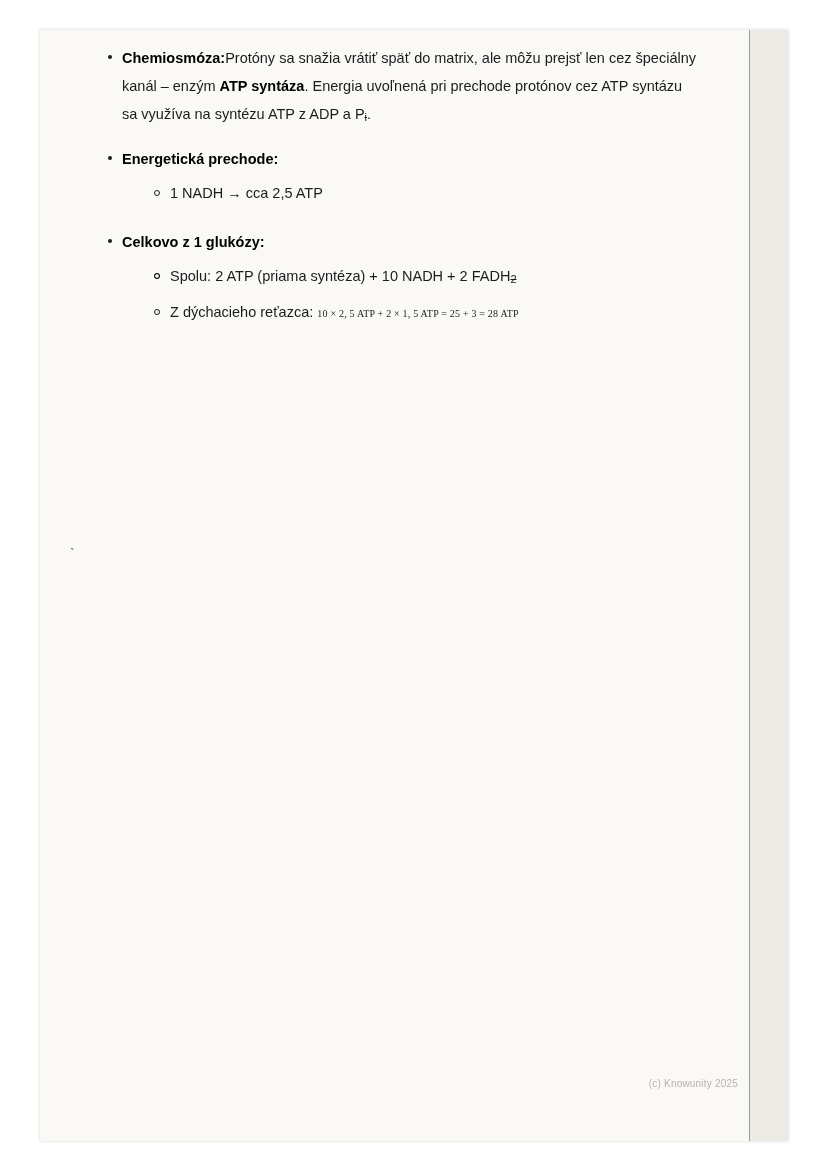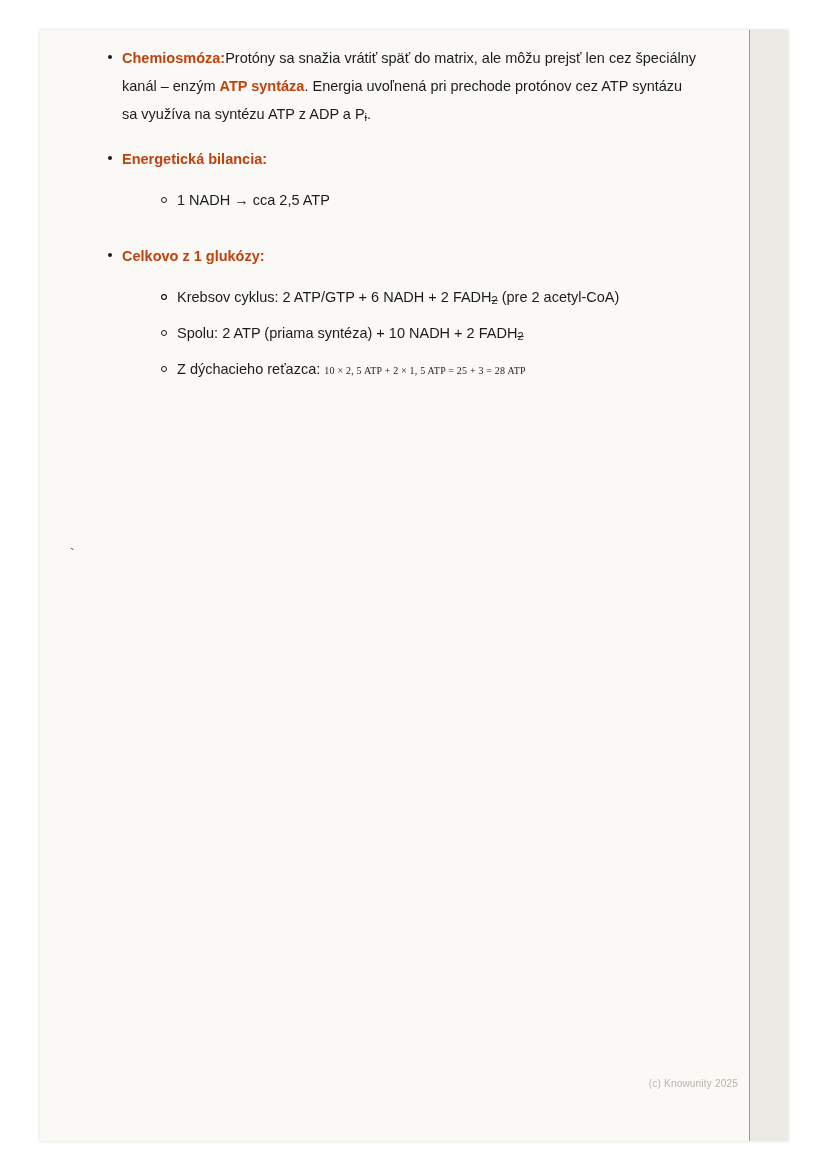--- a/index.html
+++ b/index.html
@@ -83,29 +83,29 @@
     left: 6px;
     top: 13px;
     width: 4px;
     height: 4px;
     border-radius: 50%;
     border: 1px solid #1c1c1e;
     background: transparent;
   }
   ul.lvl2 {
     list-style: none;
-    margin: 11px;
+    margin: 4px;
     padding: 0 0 0 22px;
   }
   .para {
     color: #1c1c1e;
     font-size: 14.5px;
     line-height: 28px;
   }
-  b, strong { font-weight: bold; color: #c2410c; }
+  b, strong { font-weight: bold; color: #000000; }
   .math {
     font-family: "Liberation Serif", serif;
     font-size: 10px;
     letter-spacing: 0.2px;
   }
   .sub-strike {
     text-decoration: line-through;
   }
   .tick {
     position: absolute;
@@ -144,45 +144,41 @@
 
         <li class="b1">
           <span class="dot"></span>
           <span class="para"><b>Chemiosmóza:</b><span>Protóny sa snažia vrátiť späť do matrix, ale môžu prejsť len cez špeciálny kanál – enzým </span><b>ATP syntáza</b><span>. Energia uvoľnená pri prechode protónov cez ATP syntázu sa využíva na syntézu ATP z ADP a P</span><span class="pi-sub sub-strike">i</span><span>.</span></span>
         </li>
 
         <li style="list-style:none;height:14px;"></li>
 
         <li class="b1">
           <span class="dot"></span>
-          <b>Energetická bilancia:</b>
+          <b>Energetická prechode:</b>
           <ul class="lvl2">
             <li class="b2">
               <span class="ring"></span>
               <span>1 NADH → cca 2,5 ATP</span>
             </li>
           </ul>
         </li>
 
         <li style="list-style:none;height:14px;"></li>
 
         <li class="b1">
           <span class="dot"></span>
           <b>Celkovo z 1 glukózy:</b>
           <ul class="lvl2">
 
             <li class="b2">
               <span class="ring"></span>
             </li>
 
 
-            <li class="b2">
-              <span class="ring"></span>
-              <span>Krebsov cyklus: 2 ATP/GTP + 6 NADH + 2 FADH</span><span class="pi-sub sub-strike">2</span><span> (pre 2 acetyl-CoA)</span>
-            </li>
 
             <li class="b2">
               <span class="ring"></span>
               <span>Spolu: 2 ATP (priama syntéza) + 10 NADH + 2 FADH</span><span class="pi-sub sub-strike">2</span>
             </li>
 
             <li class="b2">
               <span class="ring"></span>
               <span>Z dýchacieho reťazca: </span><span class="math">10 × 2, 5 ATP + 2 × 1, 5 ATP = 25 + 3 = 28 ATP</span>
             </li>

